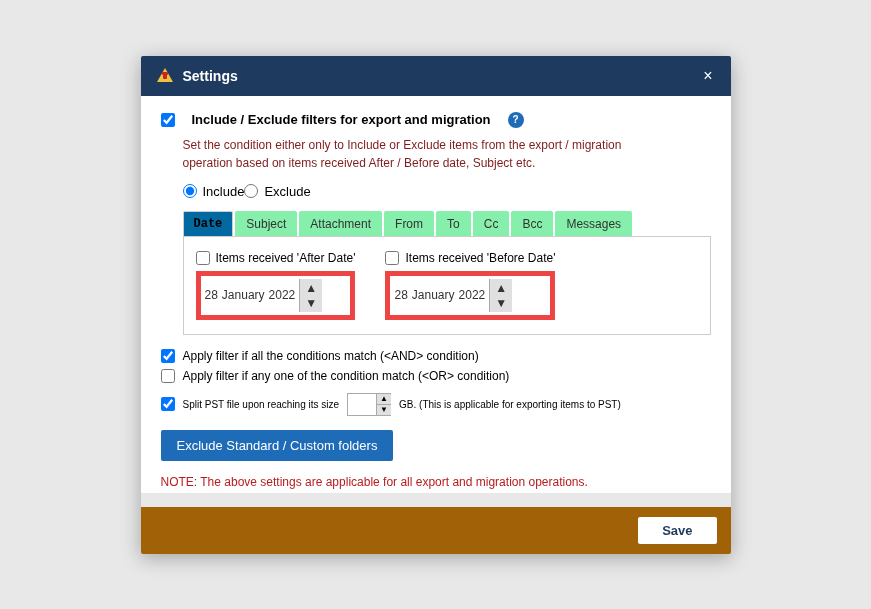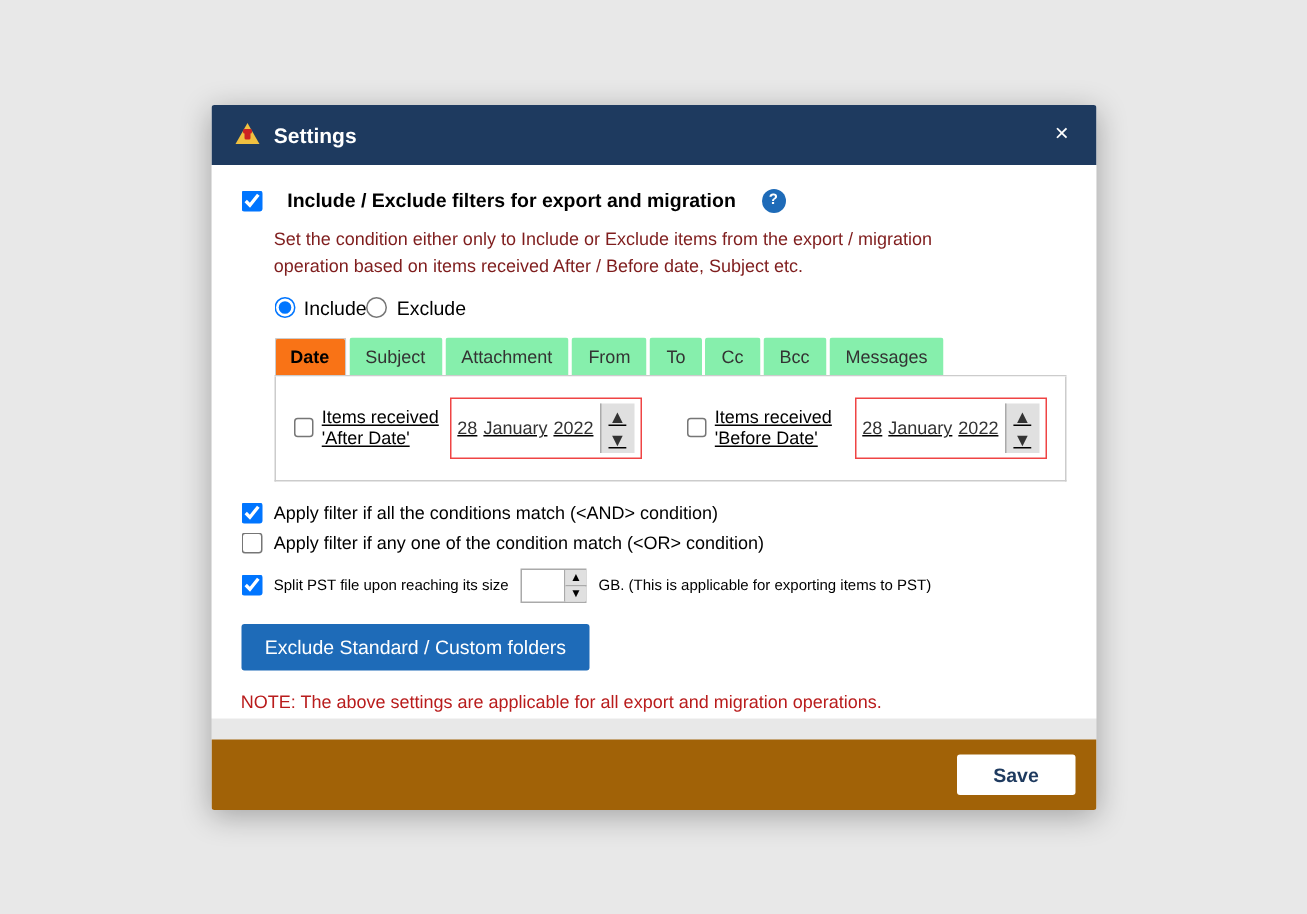--- a/index.html
+++ b/index.html
@@ -108,53 +108,53 @@
       font-size: 12px;
       cursor: pointer;
       border: 1px solid transparent;
       border-bottom: none;
       background: #86efac;
       color: #333;
       margin-right: 2px;
       border-radius: 2px 2px 0 0;
     }
     .tab.active {
-      background: #f97316;
+      background: #0369a1;
       border-color: #ccc;
       border-bottom-color: #fff;
       font-weight: 600;
       color: #000;
+      font-family: Liberation Mono, monospace;
     }
     .tab-content {
       border: 1px solid #ccc;
       border-top: none;
       padding: 14px 12px;
       background: #fff;
     }
     .date-row {
       display: flex;
       align-items: flex-start;
       gap: 30px;
     }
     .date-field {
       display: flex;
-      flex-direction: row;
+      flex-direction: column;
       gap: 6px;
-      text-decoration: underline;
     }
     .date-field label {
       display: flex;
       align-items: center;
       gap: 6px;
       font-size: 12px;
     }
     .date-input-row {
       display: flex;
       align-items: center;
-      border: 1px solid #ef4444;
+      border: 5px solid #ef4444;
       padding: 3px 4px;
       background: #fff;
       gap: 4px;
     }
     .date-input-row span {
       font-size: 12px;
       color: #333;
     }
     .date-dropdown-btn {
       background: #e0e0e0;

